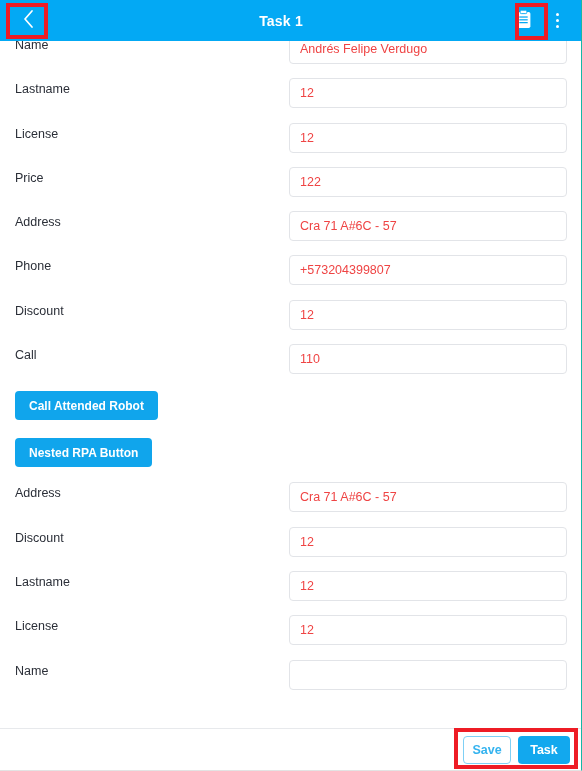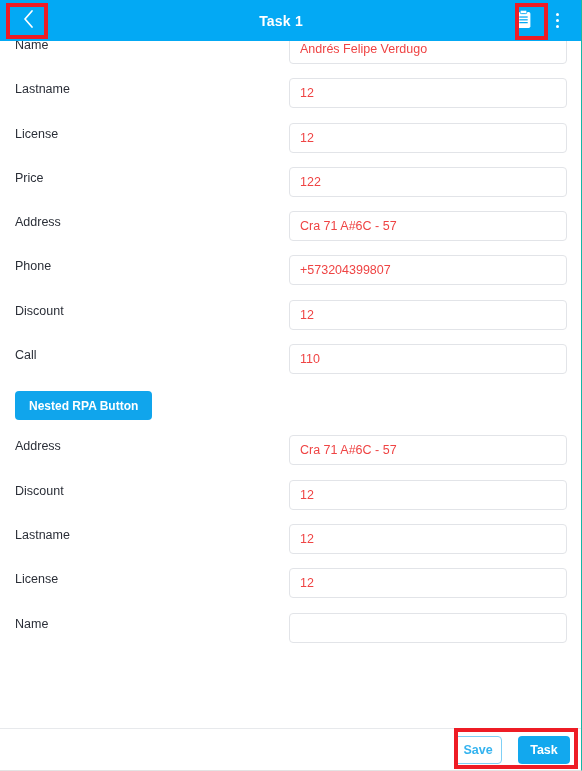--- a/index.html
+++ b/index.html
@@ -177,21 +177,21 @@
     position: absolute;
     left: 0; bottom: 0;
     width: 582px;
     height: 42px;
     background: #ffffff;
     border-top: 1px solid #e7e9ec;
     display: flex;
     align-items: center;
     justify-content: flex-end;
     padding-right: 12px;
-    gap: 16px;
+    gap: 7px;
     z-index: 25;
   }
 
   .btn-save {
     background: #ffffff;
     color: #34b3ef;
     border: 1px solid #7fd0f5;
     border-radius: 4px;
     font-family: "Liberation Sans", sans-serif;
     font-size: 12.5px;
@@ -288,20 +288,23 @@
         <input class="field-input" type="text" value="12" style="">
       </div>
       <div class="form-row">
         <span class="field-label">Call</span>
         <input class="field-input" type="text" value="110" style="">
       </div>
     </div>
 
     <div>
       <div class="btn-row">
+        <button class="rpa-btn">Call Attended Robot</button>
+      </div>
+      <div class="btn-row">
         <button class="rpa-btn">Nested RPA Button</button>
       </div>
     </div>
 
     <div>
       <div class="form-row">
         <span class="field-label">Address</span>
         <input class="field-input" type="text" value="Cra 71 A#6C - 57" style="">
       </div>
       <div class="form-row">

